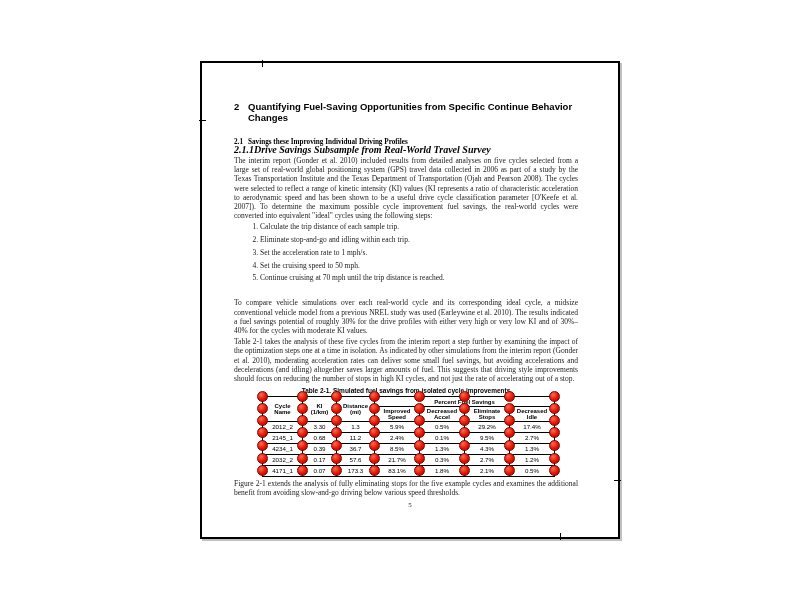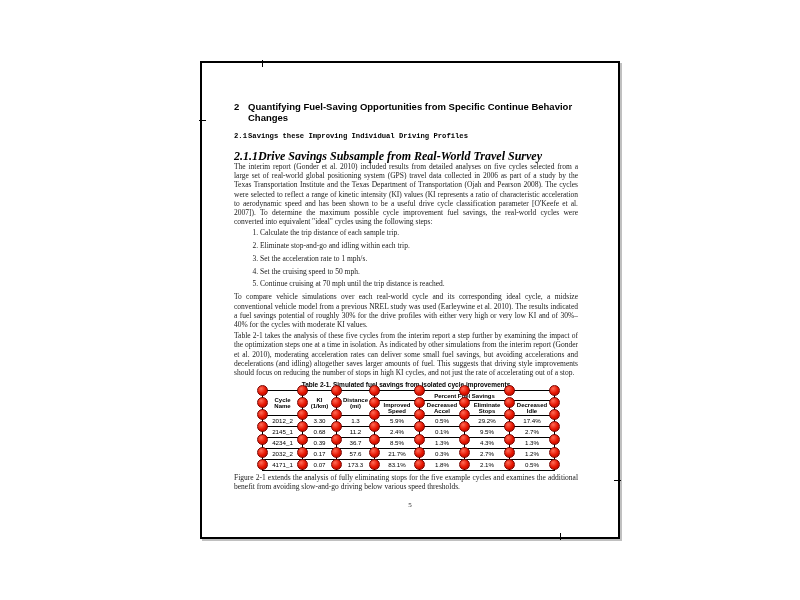--- a/index.html
+++ b/index.html
@@ -9,28 +9,28 @@
   }
   .page{
     position:absolute;left:200px;top:61px;width:420px;height:478px;
     background:#ffffff;border:2px solid #000;box-sizing:border-box;
     box-shadow:2px 2px 0 rgba(140,140,140,0.55);
   }
   .content{position:absolute;left:32px;right:40px;top:0;}
   .h1{display:flex;margin-top:38px;font-family:"Liberation Sans","DejaVu Sans",sans-serif;
       font-weight:bold;font-size:9.5px;line-height:11px;color:#000;}
   .h1 .num{flex:0 0 14px;}
-  .h2{display:flex;margin-top:9px;font-family:Liberation Mono, monospace;
+  .h2{display:flex;margin-top:15px;font-family:Liberation Serif, serif;
       font-weight:bold;font-size:7.2px;line-height:8px;color:#000;}
   .h2 .num{flex:0 0 14px;}
-  .h3{display:flex;margin-top:12px;font-weight:bold;font-style:italic;
-      font-size:12px;line-height:8px;color:#000;}
+  .h3{display:flex;margin-top:0;font-weight:bold;font-style:italic;
+      font-size:10px;line-height:8px;color:#000;}
   .h3 .num{flex:0 0 16px;}
   p.body{font-size:7.5px;line-height:9.2px;text-align:justify;margin:2px 0 0 0;}
-  ol.steps{margin:2px 0 4px 14px;padding:0 0 0 12px;font-size:7.5px;line-height:9.2px;}
+  ol.steps{margin:2px 0 16px 14px;padding:0 0 0 12px;font-size:7.5px;line-height:9.2px;}
   ol.steps li{margin-bottom:3.5px;}
   .caption{margin-top:4px;text-align:center;font-family:"Liberation Sans","DejaVu Sans",sans-serif;
       font-weight:bold;font-size:6.5px;line-height:7px;color:#000;}
   .table-wrap{position:relative;width:292px;margin:2px 0 0 28px;}
   table.data{border-collapse:collapse;width:292px;table-layout:fixed;
       font-family:"Liberation Sans","DejaVu Sans",sans-serif;font-size:6.2px;color:#000;}
   table.data th,table.data td{border:1px solid #000;padding:0;text-align:center;vertical-align:middle;}
   table.data th{font-weight:bold;font-size:6px;line-height:6.5px;}
   th.pre{white-space:pre-line;}
   tr.group-row th{height:9px;}

